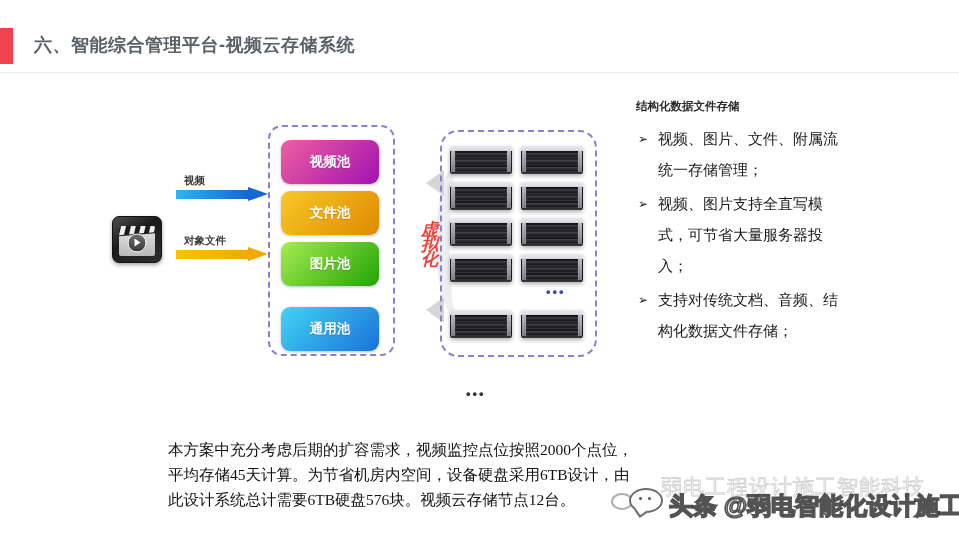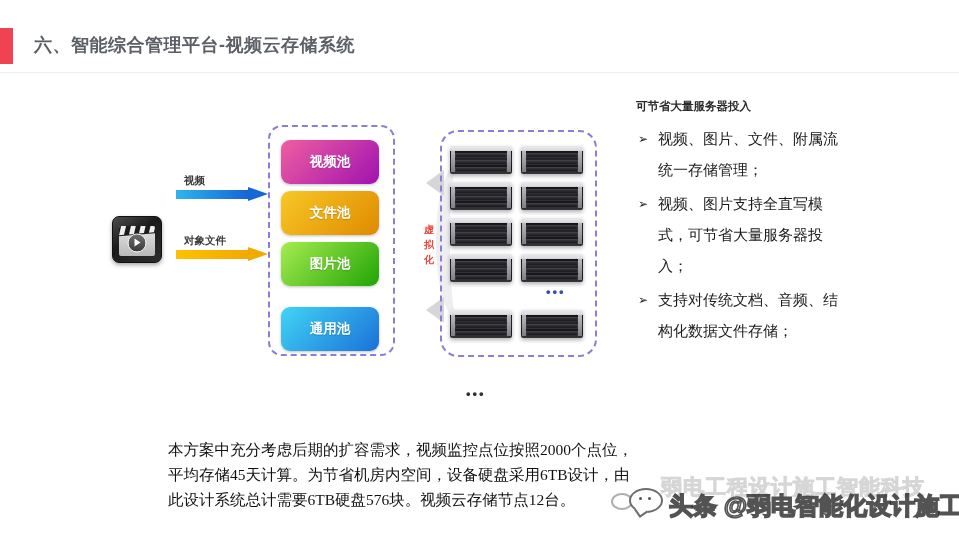--- a/index.html
+++ b/index.html
@@ -111,22 +111,23 @@
     border-top:13px solid transparent;border-bottom:13px solid transparent;
     border-right:18px solid #d6d6d8;
   }
   .virt-curve{
     position:absolute;left:436px;top:165px;width:28px;height:153px;
     border-left:14px solid #ececee;border-radius:60% 0 0 60%;
     opacity:.85;
   }
   .virt-label{
     position:absolute;left:421px;top:222px;width:16px;
-    font-size:10px;font-weight:700;color:#e8443c;line-height:15px;
+    font-size:17px;font-weight:700;color:#e8443c;line-height:15px;
     text-align:center;
+    font-style:italic;
   }
   .dots{
     position:absolute;font-size:13px;font-weight:700;letter-spacing:2px;
   }
 
   
   .rt-head{
     position:absolute;left:636px;top:99px;
     font-size:11.5px;font-weight:700;color:#2a2a2a;
     font-family:"Liberation Serif","DejaVu Serif",serif;
@@ -144,21 +145,21 @@
   
   .para{
     position:absolute;left:168px;top:437px;width:475px;
     font-family:"Liberation Serif","DejaVu Serif",serif;
     font-size:15.5px;line-height:25px;color:#111;
   }
 
   
   .wm{position:absolute;left:597px;top:470px;height:60px;width:362px;pointer-events:none;}
   .wm-ghost{
-    position:absolute;left:64px;top:3px;font-size:21px;font-weight:700;
+    position:absolute;left:64px;top:3px;font-size:21px;font-weight:400;
     color:transparent;-webkit-text-stroke:1px rgba(120,120,120,.30);
     white-space:nowrap;letter-spacing:1px;
   }
   .wm-main{
     position:absolute;left:72px;top:20px;font-size:24px;font-weight:700;
     color:transparent;-webkit-text-stroke:1.6px rgba(40,40,40,.80);
     white-space:nowrap;letter-spacing:0px;
   }
   .wm-bub{position:absolute;left:14px;top:18px;}
   .wm-bub .b1{
@@ -307,21 +308,21 @@
         <div class="side" style="right:1px"></div>
         <div class="bay" style="top:7px"></div>
         <div class="bay" style="top:14px"></div>
         <div class="bay" style="top:21px"></div>
       </div>
     </div>
 
   <div class="dots" style="left:546px;top:284px;color:#3b4da8;">•••</div>
   <div class="dots" style="left:466px;top:386px;color:#333;">•••</div>
 
-  <div class="rt-head">可节省大量服务器投入</div>
+  <div class="rt-head">结构化数据文件存储</div>
   <div class="rt-list" id="bullet-holder">
       <div class="rt-item"><span class="mk">➢</span><span>视频、图片、文件、附属流统一存储管理；</span></div>
       <div class="rt-item"><span class="mk">➢</span><span>视频、图片支持全直写模式，可节省大量服务器投入；</span></div>
       <div class="rt-item"><span class="mk">➢</span><span>支持对传统文档、音频、结构化数据文件存储；</span></div>
     </div>
 
   <div class="para">本方案中充分考虑后期的扩容需求，视频监控点位按照2000个点位，平均存储45天计算。为节省机房内空间，设备硬盘采用6TB设计，由此设计系统总计需要6TB硬盘576块。视频云存储节点12台。</div>
 
   <div class="wm">
     <div class="wm-ghost">弱电工程设计施工智能科技</div>

